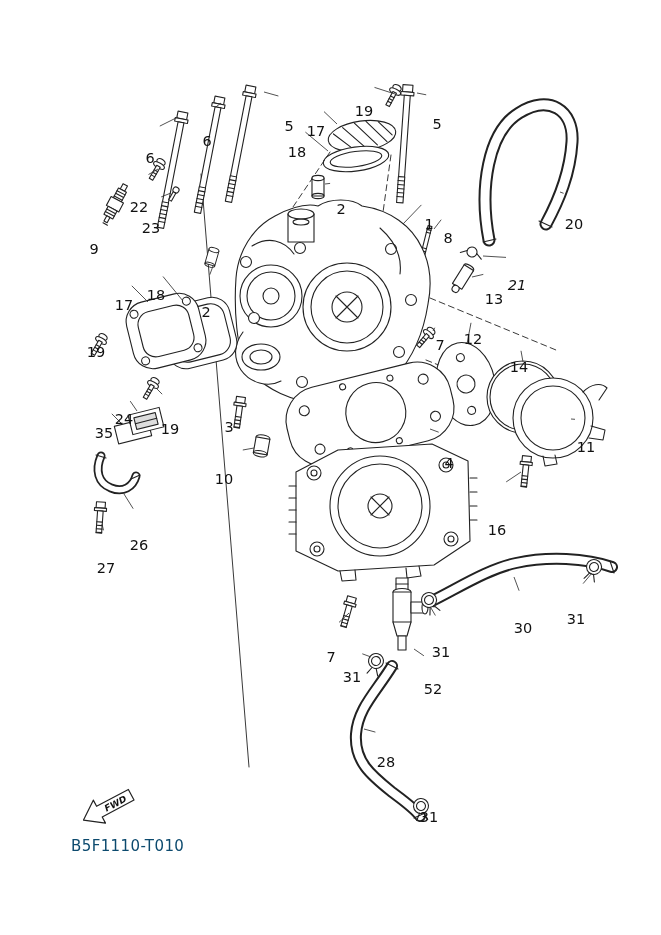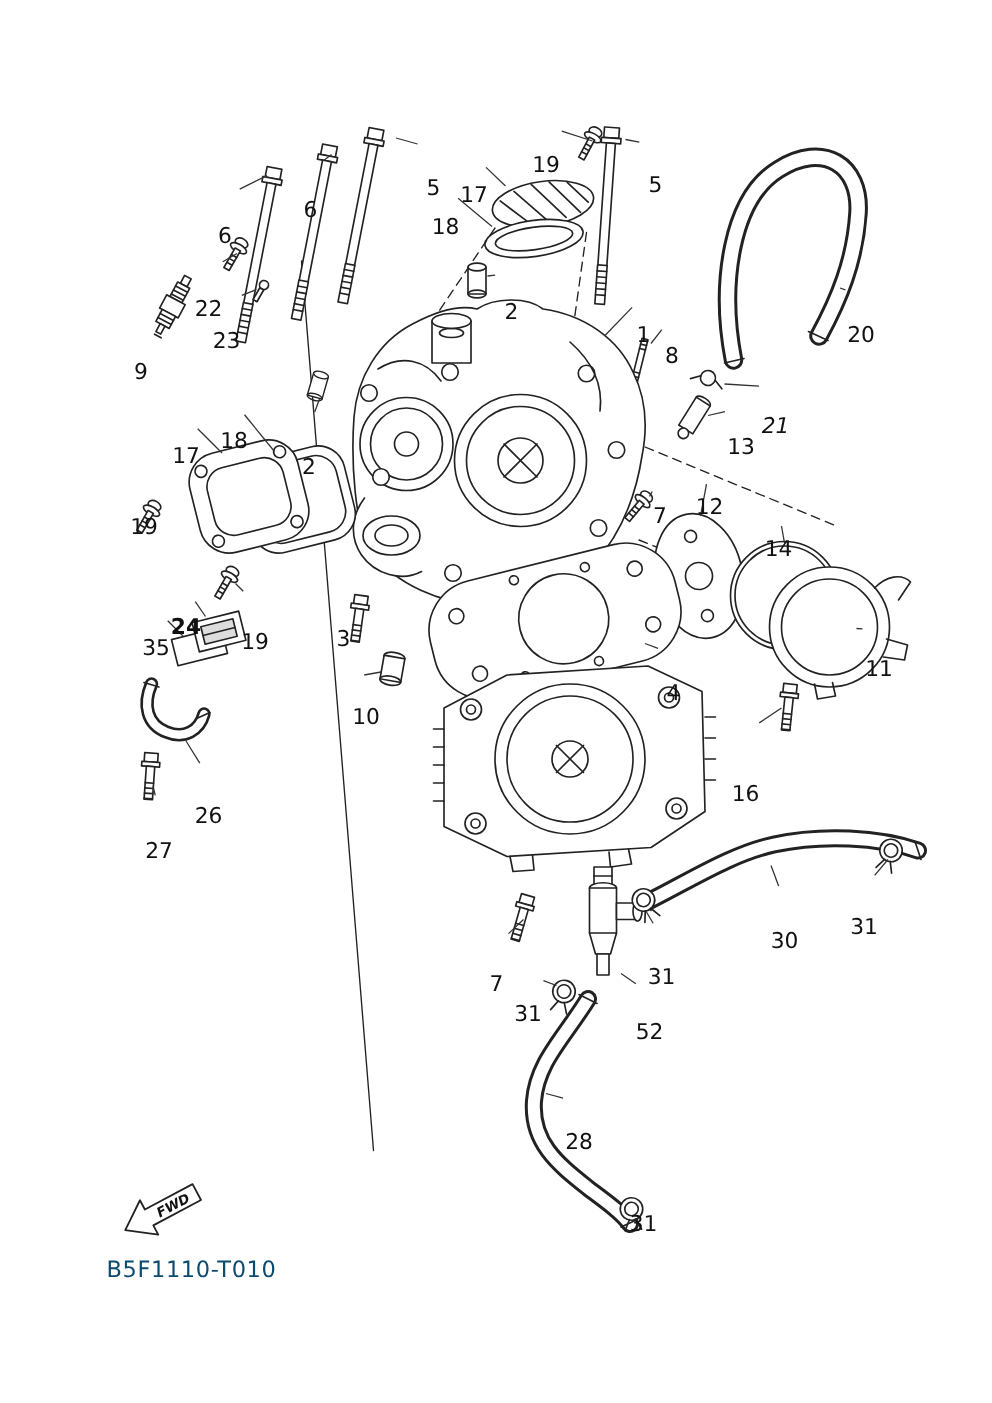--- a/index.html
+++ b/index.html
@@ -315,27 +315,27 @@
       <span class="callout" style="left: 574px; top: 197px;">20</span>
       <span class="callout" style="left: 517px; top: 258px; font-style: italic;">21</span>
       <span class="callout" style="left: 494px; top: 272px;">13</span>
       <span class="callout" style="left: 156px; top: 268px;">18</span>
       <span class="callout" style="left: 124px; top: 278px;">17</span>
       <span class="callout" style="left: 206px; top: 285px;">2</span>
       <span class="callout" style="left: 96px; top: 325px;">19</span>
       <span class="callout" style="left: 440px; top: 318px;">7</span>
       <span class="callout" style="left: 473px; top: 312px;">12</span>
       <span class="callout" style="left: 519px; top: 340px;">14</span>
-      <span class="callout" style="left: 124px; top: 392px; font-weight: bold;">24</span>
+      <span class="callout" style="left: 124px; top: 392px;">24</span>
       <span class="callout" style="left: 104px; top: 406px;">35</span>
       <span class="callout" style="left: 170px; top: 402px;">19</span>
       <span class="callout" style="left: 229px; top: 400px;">3</span>
       <span class="callout" style="left: 586px; top: 420px;">11</span>
       <span class="callout" style="left: 449px; top: 436px;">4</span>
-      <span class="callout" style="left: 244px; top: 452px;">10</span>
+      <span class="callout" style="left: 224px; top: 452px;">10</span>
       <span class="callout" style="left: 139px; top: 518px;">26</span>
       <span class="callout" style="left: 497px; top: 503px; text-align: right;">16</span>
       <span class="callout" style="left: 106px; top: 541px;">27</span>
       <span class="callout" style="left: 523px; top: 601px;">30</span>
       <span class="callout" style="left: 576px; top: 592px;">31</span>
       <span class="callout" style="left: 331px; top: 630px;">7</span>
       <span class="callout" style="left: 441px; top: 625px;">31</span>
       <span class="callout" style="left: 352px; top: 650px;">31</span>
       <span class="callout" style="left: 433px; top: 662px;">52</span>
       <span class="callout" style="left: 386px; top: 735px;">28</span>

